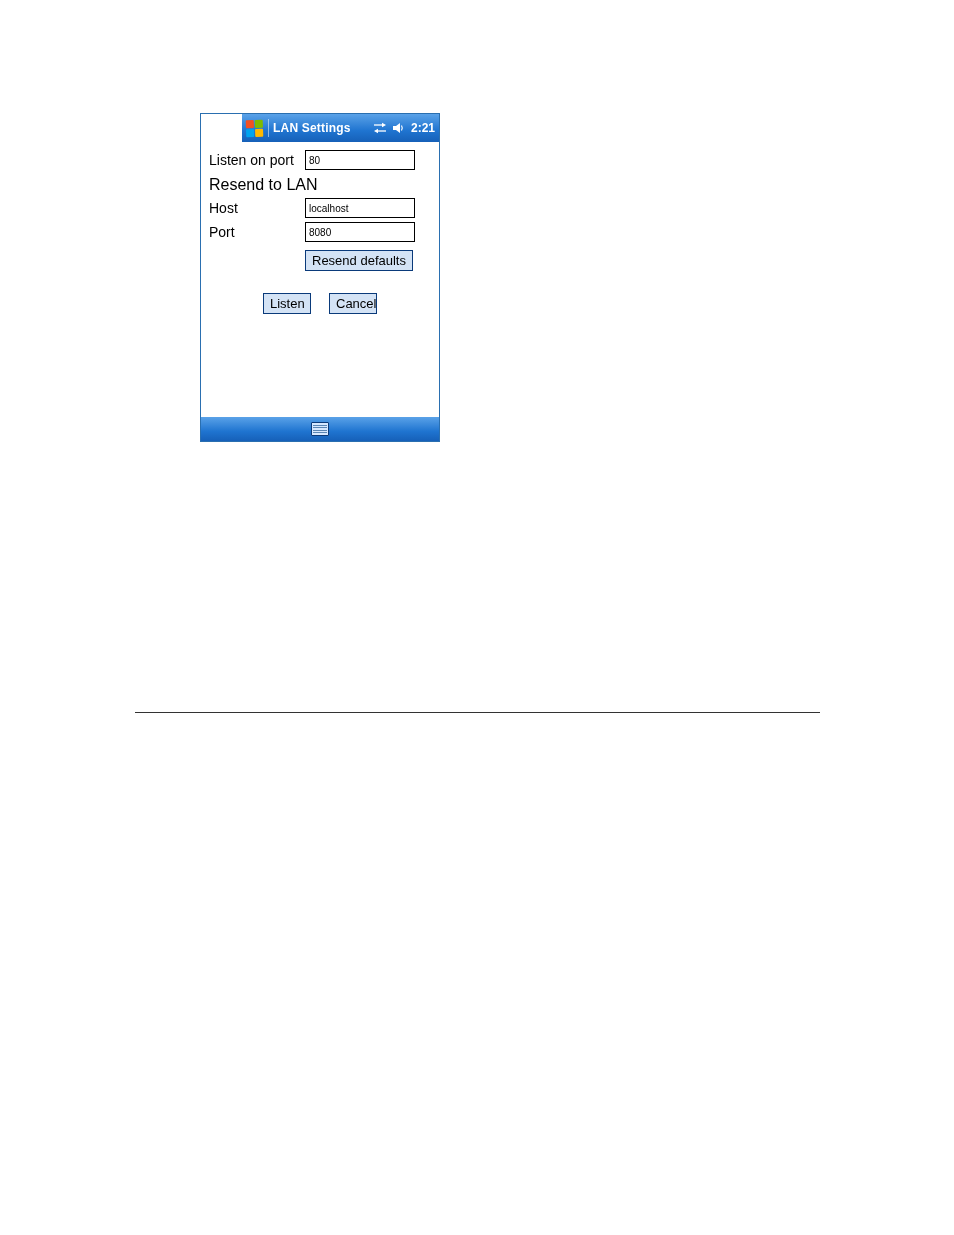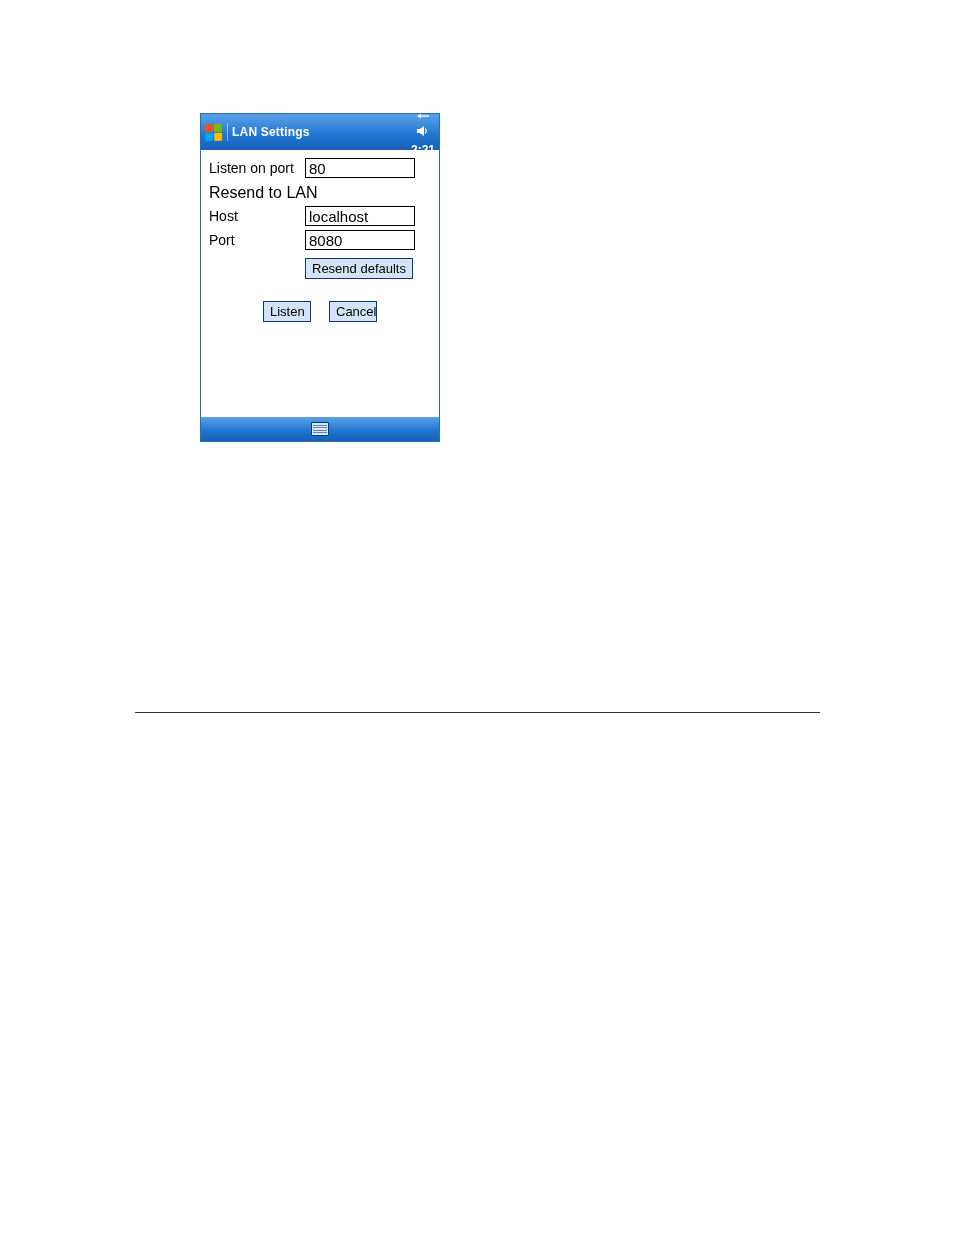--- a/index.html
+++ b/index.html
@@ -31,28 +31,29 @@
     left: 200px;
     top: 113px;
     width: 240px;
     height: 329px;
     border: 1px solid #2a6fb0;
     background: #ffffff;
   }
 
   
   .titlebar {
-    height: 36px;
+    height: 28px;
     background: linear-gradient(180deg, #5aa2e8 0%, #1f74d0 60%, #1660b8 100%);
     display: flex;
     align-items: center;
     padding: 12px 4px;
     color: #ffffff;
     font-weight: bold;
     font-size: 12px;
+    margin-left: 41px;
   }
   .winlogo {
     width: 17px;
     height: 17px;
     margin-right: 2px;
     display: grid;
     grid-template-columns: 1fr 1fr;
     grid-template-rows: 1fr 1fr;
     gap: 1px;
     transform: rotate(-2deg);
@@ -66,21 +67,20 @@
     width: 1px;
     height: 18px;
     background: rgba(255,255,255,0.5);
     margin: 0 4px 0 3px;
   }
   .title-text { flex: 1; letter-spacing: .2px; }
   .tb-right {
     display: flex;
     align-items: center;
     gap: 6px;
-    flex-direction: column;
   }
   .conn-icon svg, .sound-icon svg { display: block; }
   .clock { font-weight: bold; font-size: 12px; }
 
   
   .content {
     padding: 6px 8px 0 8px;
     color: #000;
   }
   .row {
@@ -94,21 +94,21 @@
     text-align: left;
     font-size: 14px;
   }
   .txt {
     flex: 1;
     max-width: 110px;
     height: 20px;
     border: 1px solid #000;
     padding: 1px 3px;
     font-family: Tahoma, Verdana, Arial, sans-serif;
-    font-size: 15px;
+    font-size: 10px;
     background: #fff;
   }
   .section-label {
     font-size: 16px;
     padding-top: 4px;
     padding-bottom: 2px;
   }
   .btn {
     font-family: Tahoma, Verdana, Arial, sans-serif;
     font-size: 13px;

